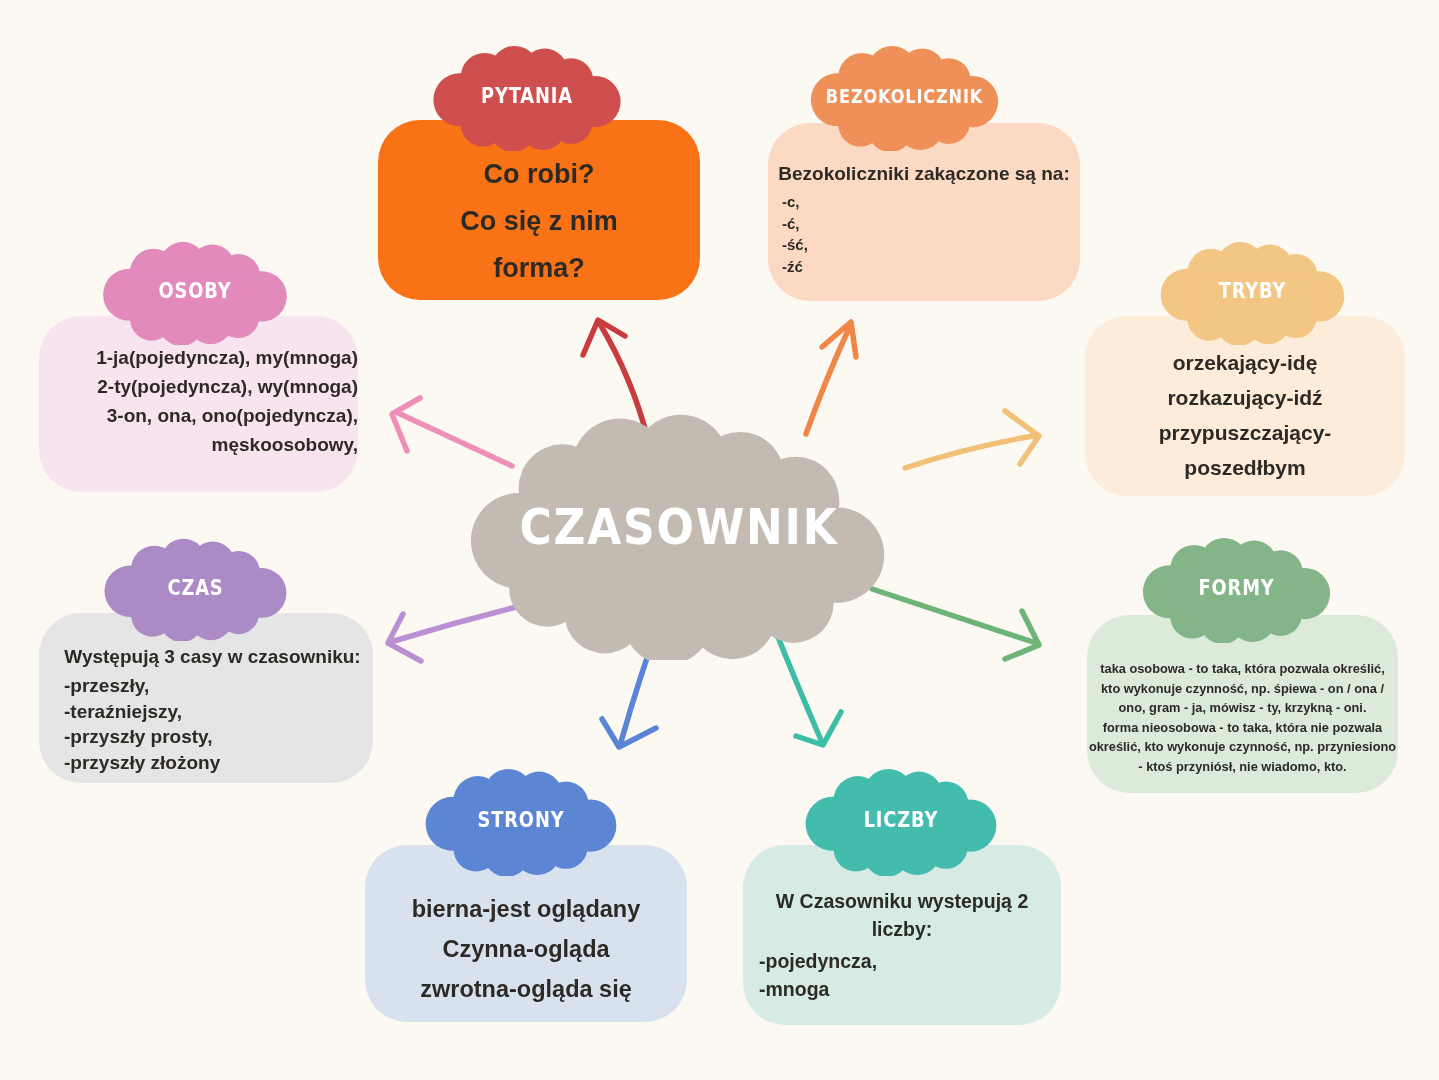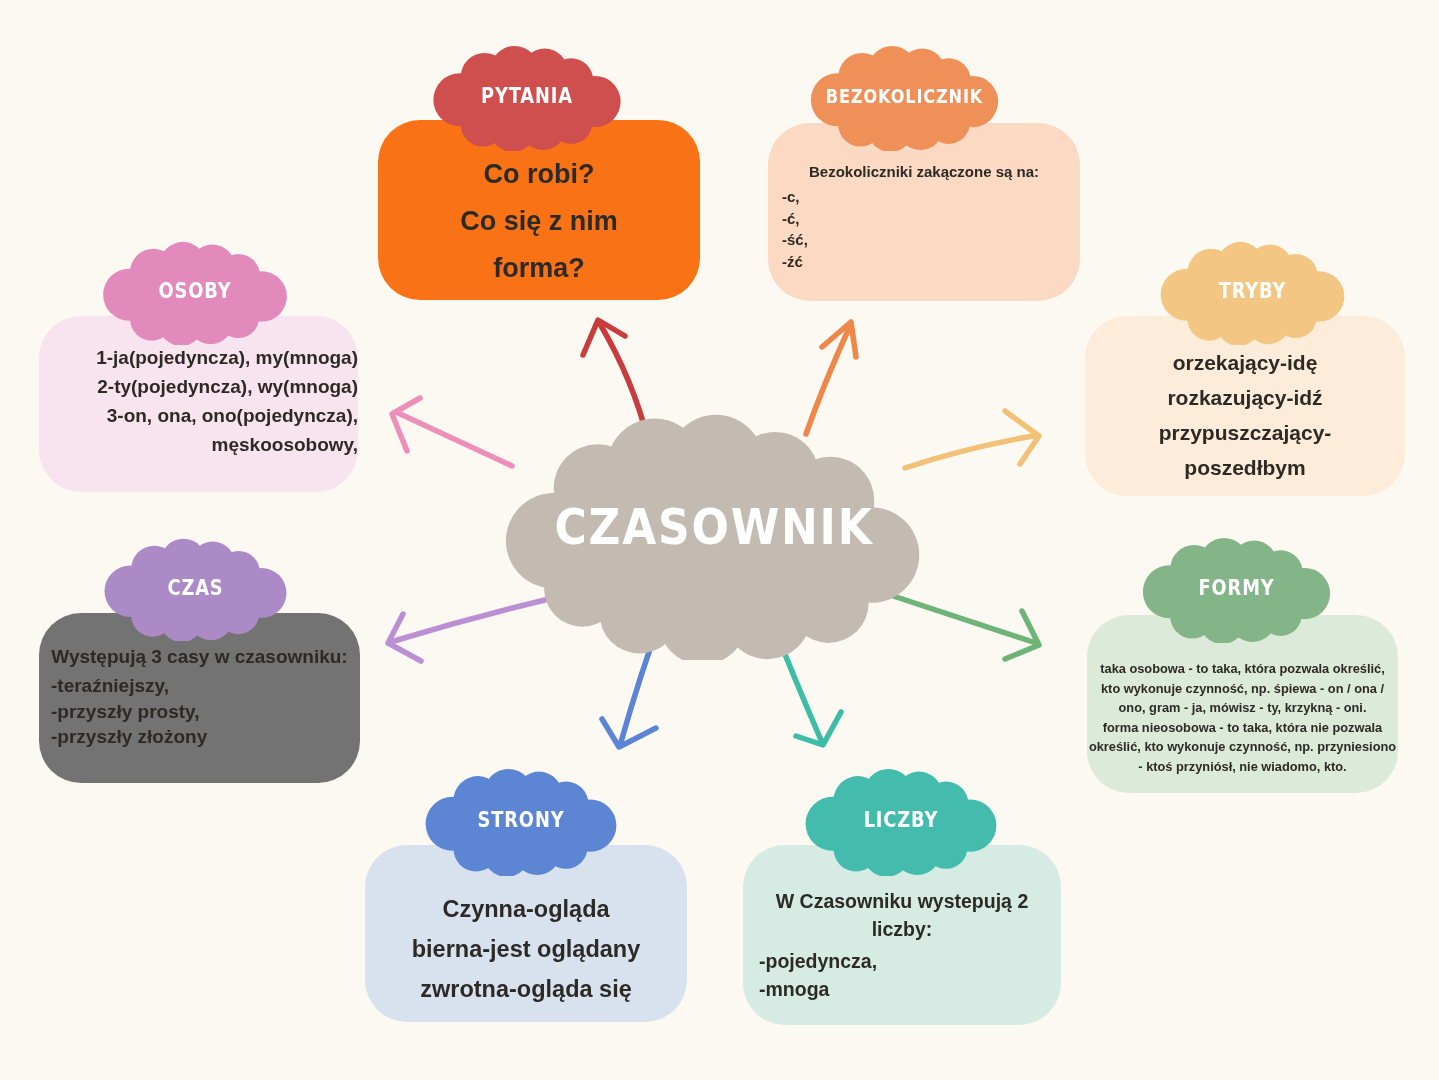--- a/index.html
+++ b/index.html
@@ -26,21 +26,21 @@
     transform:scaleX(.88);font-family:"DejaVu Sans", sans-serif;
   }
   
   #cloud-pytania{left:427px;top:45px;width:200px;height:106px;}
   #box-pytania{left:378px;top:120px;width:322px;height:180px;}
   #lines-pytania{padding-top:31px;text-align:center;font-size:27px;line-height:47px;font-weight:600;}
 
   #cloud-bezokolicznik{left:797px;top:45px;width:215px;height:106px;}
   #cloud-bezokolicznik .cloud-label{font-size:19px;}
   #box-bezokolicznik{left:768px;top:123px;width:312px;height:178px;}
-  #head-bezokolicznik{padding-top:40px;text-align:center;font-size:15px;font-weight:700;}
+  #head-bezokolicznik{padding-top:40px;text-align:center;font-size:19px;font-weight:700;}
   #lines-bezokolicznik{padding:6px 0 0 14px;text-align:left;font-size:15px;line-height:21.5px;font-weight:600;}
 
   #cloud-osoby{left:95px;top:241px;width:200px;height:104px;}
   #box-osoby{left:39px;top:316px;width:319px;height:176px;}
   #lines-osoby{padding-top:27px;text-align:right;font-size:19px;line-height:29px;font-weight:600;}
 
   #cloud-tryby{left:1155px;top:241px;width:195px;height:104px;}
   #box-tryby{left:1085px;top:316px;width:320px;height:180px;}
   #lines-tryby{padding-top:29px;text-align:center;font-size:21px;line-height:35px;font-weight:600;}
 
@@ -55,21 +55,21 @@
 
   #cloud-strony{left:421px;top:768px;width:200px;height:108px;}
   #box-strony{left:365px;top:845px;width:322px;height:177px;}
   #lines-strony{padding-top:44px;text-align:center;font-size:23.5px;line-height:40px;font-weight:600;}
 
   #cloud-liczby{left:802px;top:768px;width:198px;height:108px;}
   #box-liczby{left:743px;top:845px;width:318px;height:180px;}
   #head-liczby{padding-top:42px;text-align:center;font-size:19.5px;line-height:28px;font-weight:600;}
   #lines-liczby{padding:4px 0 0 16px;text-align:left;font-size:19.5px;line-height:28px;font-weight:600;}
 
-  #cloud-center{left:504px;top:412px;width:420px;height:248px;}
+  #cloud-center{left:469px;top:412px;width:420px;height:248px;}
 </style>
 </head>
 <body>
 
 <svg width="0" height="0" style="position:absolute">
   <defs>
     <g id="cloudShape" fill="currentColor">
       <circle cx="34" cy="62" r="30"></circle>
         <circle cx="62" cy="36" r="27"></circle>
       <circle cx="96" cy="28" r="27"></circle>
@@ -199,23 +199,24 @@
     </div>
     <div class="cloud" id="cloud-tryby" style="color: rgb(244, 198, 131);">
       <svg class="cloud-svg" viewBox="0 0 220 120">
           <use href="#cloudShape"></use>
         </svg>
       <span class="cloud-label">TRYBY</span>
     </div>
   </div>
 
   <div class="node">
-    <div class="box" id="box-czas" style="background-color: #737373;">
+    <div class="box" id="box-czas" style="background-color: #e5e5e5; padding-left: 13px;">
       <div id="head-czas">Występują 3 casy w czasowniku:</div>
       <div class="lines" id="lines-czas">
+          <div class="line">-przeszły,</div>
           <div class="line">-teraźniejszy,</div>
           <div class="line">-przyszły prosty,</div>
           <div class="line">-przyszły złożony</div>
         </div>
     </div>
     <div class="cloud" id="cloud-czas" style="color: rgb(172, 138, 197);">
       <svg class="cloud-svg" viewBox="0 0 220 120">
           <use href="#cloudShape"></use>
         </svg>
       <span class="cloud-label">CZAS</span>
@@ -237,22 +238,22 @@
       <svg class="cloud-svg" viewBox="0 0 220 120">
           <use href="#cloudShape"></use>
         </svg>
       <span class="cloud-label">FORMY</span>
     </div>
   </div>
 
   <div class="node">
     <div class="box" id="box-strony" style="background-color: rgb(216, 226, 239);">
       <div class="lines" id="lines-strony">
+          <div class="line">bierna-jest oglądany</div>
           <div class="line">Czynna-ogląda</div>
-          <div class="line">bierna-jest oglądany</div>
           <div class="line">zwrotna-ogląda się</div>
         </div>
     </div>
     <div class="cloud" id="cloud-strony" style="color: rgb(92, 134, 211);">
       <svg class="cloud-svg" viewBox="0 0 220 120">
           <use href="#cloudShape"></use>
         </svg>
       <span class="cloud-label">STRONY</span>
     </div>
   </div>

